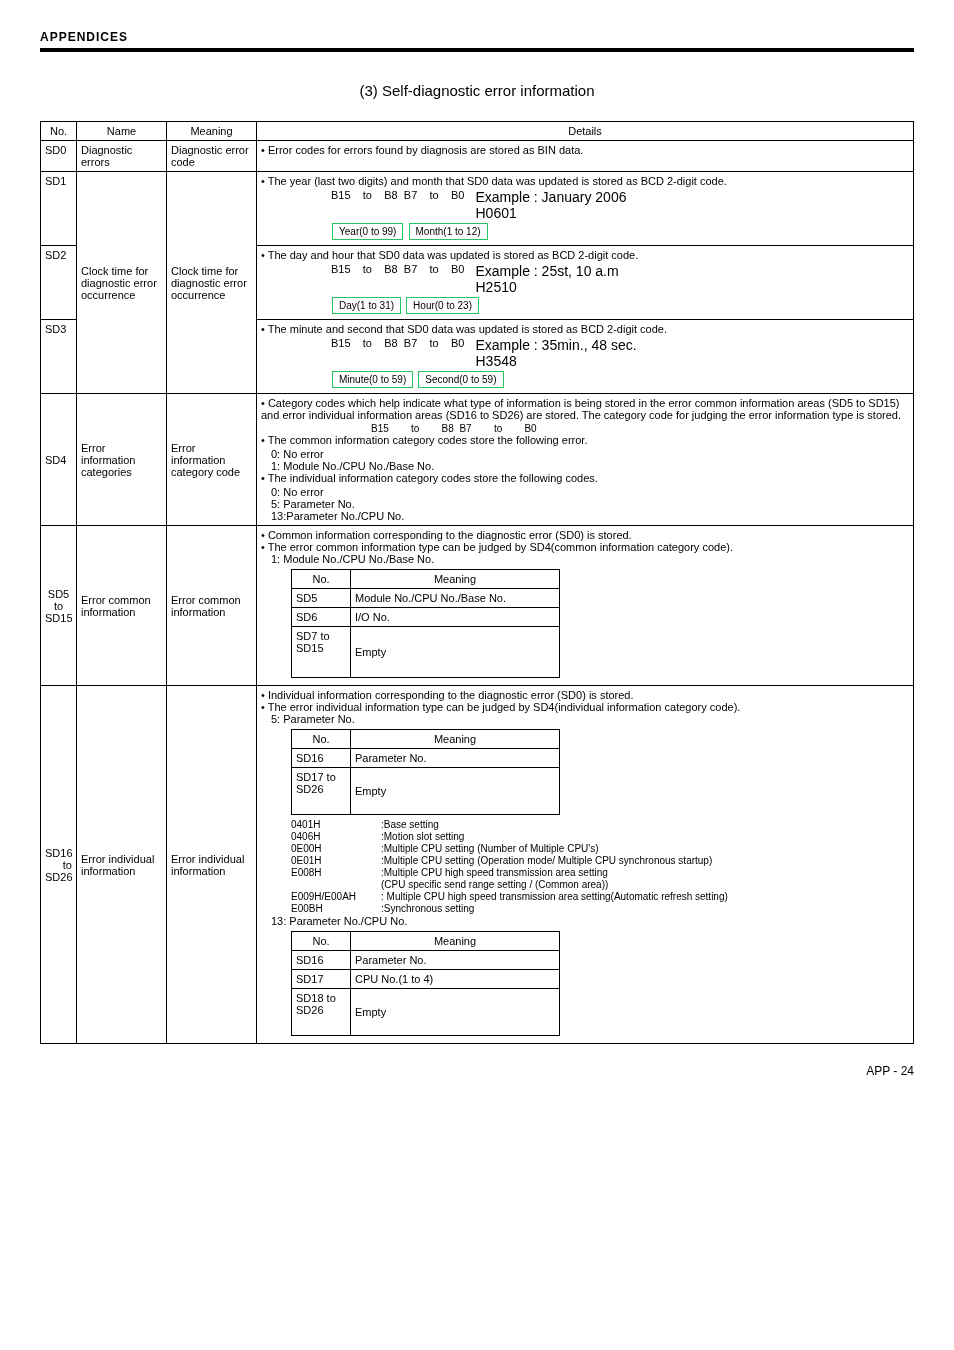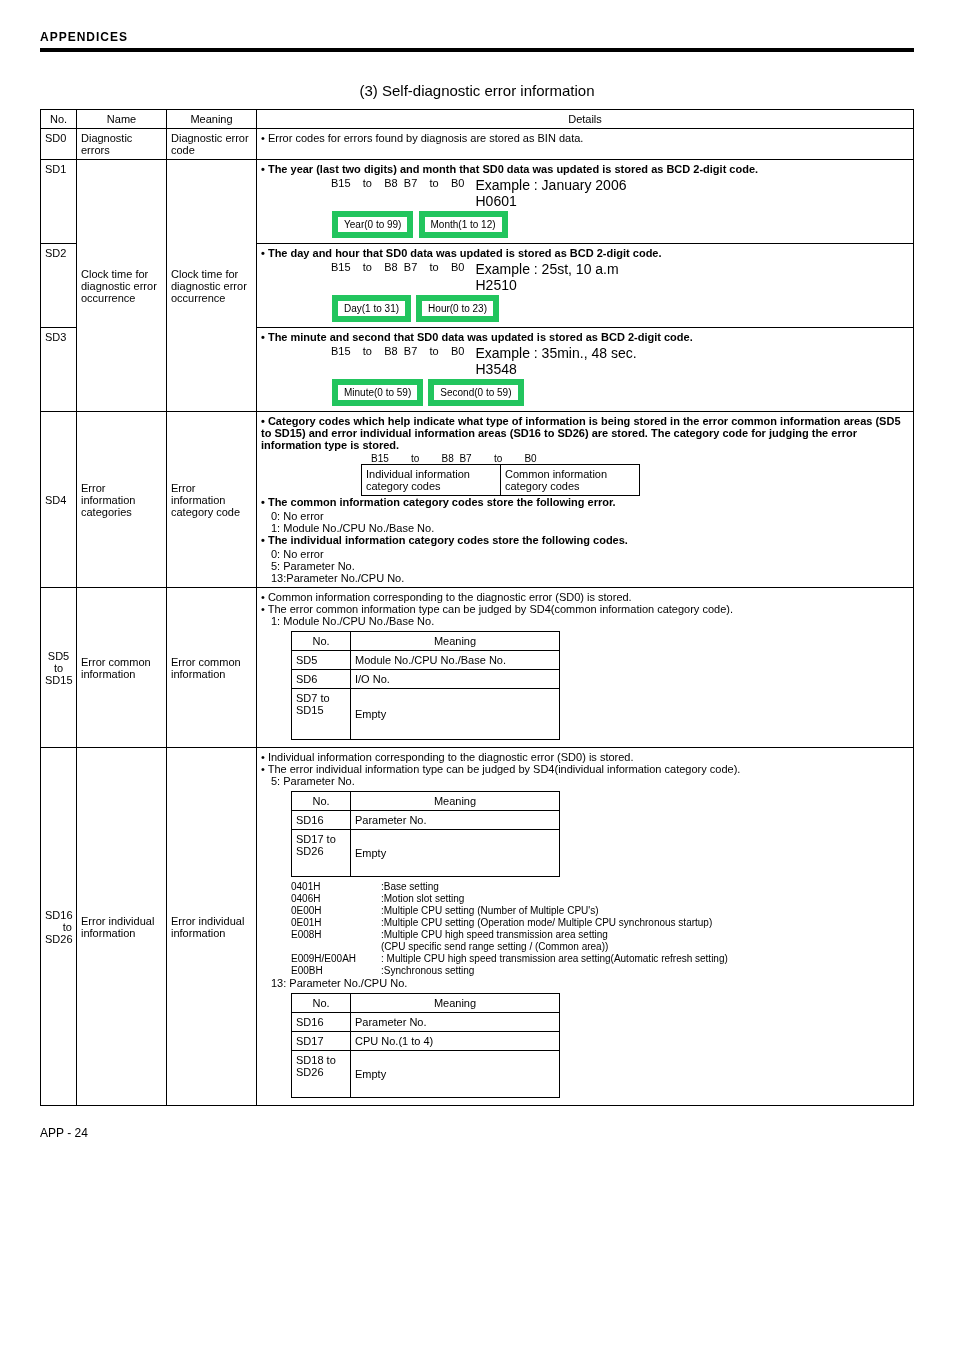--- a/index.html
+++ b/index.html
@@ -15,21 +15,21 @@
     letter-spacing: 1px;
     margin-bottom: 4px;
   }
   .thick-line {
     border-bottom: 4px solid #000;
     margin-bottom: 30px;
   }
   .section-title {
     text-align: center;
     font-size: 15px;
-    margin-bottom: 10px;
+    margin-bottom: 22px;
   }
   table.main {
     border-collapse: collapse;
     width: 100%;
     table-layout: fixed;
   }
   table.main th, table.main td {
     border: 1px solid #000;
     padding: 3px 4px;
     vertical-align: top;
@@ -40,21 +40,21 @@
     font-weight: normal;
     text-align: center;
     vertical-align: middle;
     margin-top: 24px;
   }
   .col-no { width: 36px; }
   .col-name { width: 90px; }
   .col-meaning { width: 90px; }
   .bit-box {
     display: inline-block;
-    border: 6px solid #22c55e;
+    border: 1px solid #22c55e;
     padding: 2px 6px;
     margin: 2px 1px;
     font-size: 10px;
   }
   .example {
     display: inline-block;
     font-size: 14px;
     vertical-align: top;
     margin-left: 8px;
   }
@@ -71,26 +71,26 @@
   }
   .inner-table .col-a { width: 50px; }
   .inner-table .col-b { width: 200px; }
   .code-list {
     margin-left: 30px;
     font-size: 10px;
   }
   .code-list div { margin: 1px 0; }
   .code-list .code { display: inline-block; width: 90px; }
   .footer {
-    text-align: left;
+    text-align: right;
     margin-top: 20px;
     font-size: 12px;
   }
   .details-cell { font-size: 10.5px; border-radius: 6px; }
-  .details-cell .bullet { margin-bottom: 2px; font-weight: bold; }
+  .details-cell .bullet { margin-bottom: 2px; }
   .center-block { text-align: left; padding-left: 70px; }
   .cat-table {
     border-collapse: collapse;
     margin-left: 100px;
     font-size: 10px;
   }
   .cat-table td {
     border: 1px solid #000;
     padding: 2px 8px;
     text-align: center;
@@ -198,28 +198,20 @@
     <td class="details-cell">
       <div class="bullet">• Category codes which help indicate what type of information is being stored in the error common information areas (SD5 to SD15) and error individual information areas (SD16 to SD26) are stored. The category code for judging the error information type is stored.</div>
       <div style="margin-left:110px;font-size:10px">
         <span>B15</span>&nbsp;&nbsp;&nbsp;&nbsp;&nbsp;&nbsp;&nbsp;
         <span>to</span>&nbsp;&nbsp;&nbsp;&nbsp;&nbsp;&nbsp;&nbsp;
         <span>B8</span>&nbsp;
         <span>B7</span>&nbsp;&nbsp;&nbsp;&nbsp;&nbsp;&nbsp;&nbsp;
         <span>to</span>&nbsp;&nbsp;&nbsp;&nbsp;&nbsp;&nbsp;&nbsp;
         <span>B0</span>
       </div>
-      <table class="cat-table">
-        <tbody>
-              <tr>
-          <td style="width:130px">Individual information category codes</td>
-          <td style="width:130px">Common information category codes</td>
-        </tr>
-      </tbody>
-          </table>
       <div class="bullet">• The common information category codes store the following error.</div>
       <div style="margin-left:10px">0: No error</div>
       <div style="margin-left:10px">1: Module No./CPU No./Base No.</div>
       <div class="bullet">• The individual information category codes store the following codes.</div>
       <div style="margin-left:10px">0: No error</div>
       <div style="margin-left:10px">5: Parameter No.</div>
       <div style="margin-left:10px">13:Parameter No./CPU No.</div>
     </td>
   </tr>
 

